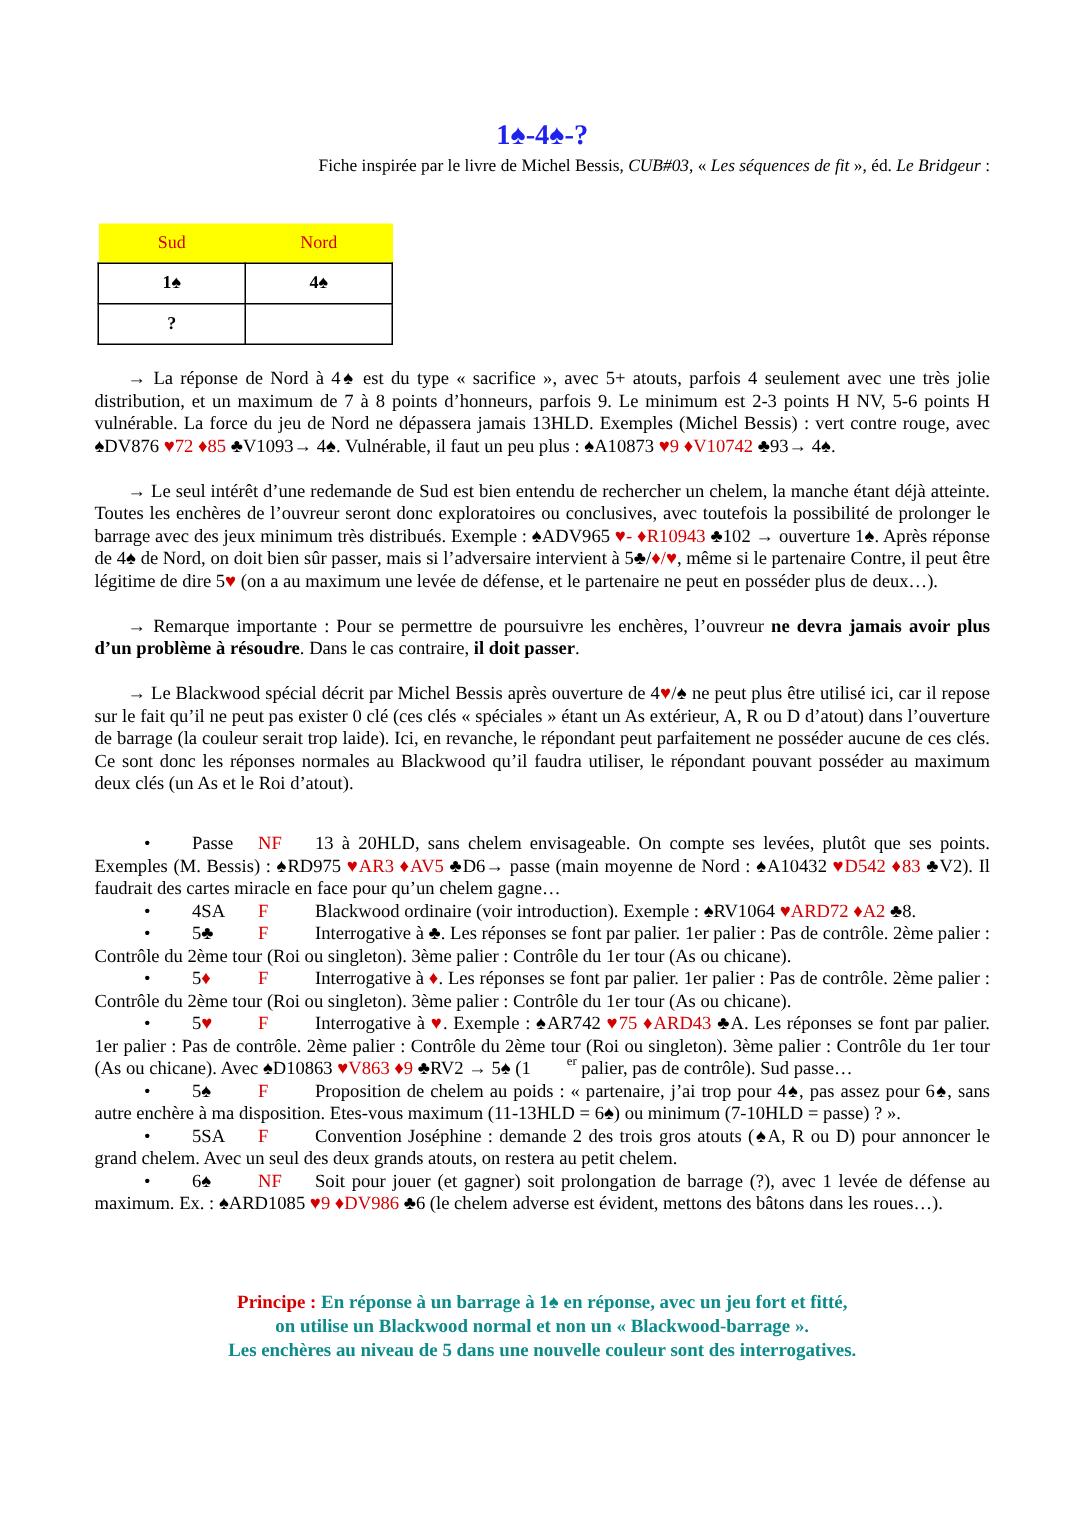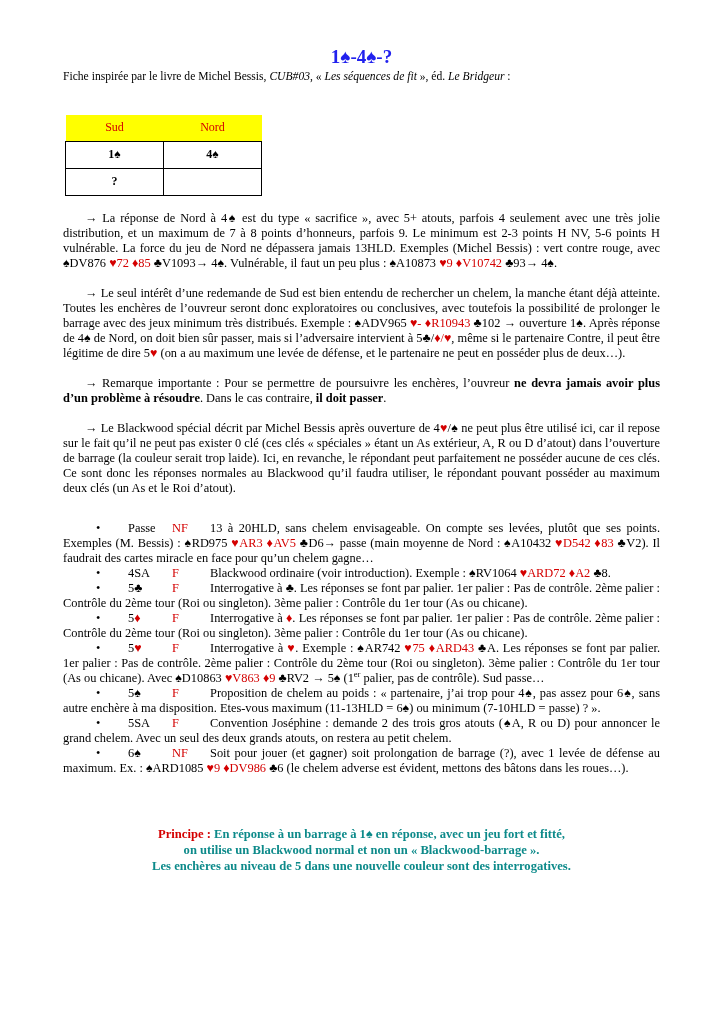--- a/index.html
+++ b/index.html
@@ -8,44 +8,44 @@
     --teal:#0d8a8a;
     --yellow:#ffff00;
   }
   html,body{margin:0;padding:0;background:#ffffff;}
   .page{
     width:724px;height:1024px;background:#ffffff;position:relative;overflow:hidden;
     font-family:"Liberation Serif","DejaVu Serif",serif;color:#000;
   }
   .content{padding:0 64px 0 63px;}
   .doc-title{
-    margin:0;padding-top:46px;text-align:center;
+    margin:0;padding-top:80px;text-align:center;
     font-size:19px;font-weight:bold;color:var(--blue);
   }
-  .subtitle{text-align:left;font-size:11.6px;line-height:14.5px;margin:2px 0 0 0;}
+  .subtitle{text-align:right;font-size:11.6px;line-height:14.5px;margin:2px 0 0 0;}
   .bid-table{border-collapse:collapse;margin:30px 0 0 2px;font-size:12px;}
   .bid-table td{width:93px;height:26px;text-align:center;padding:0 2px;}
   .bid-table .hd{background:var(--yellow);color:var(--red);font-weight:normal;}
   .bid-table .bd{border:1px solid #000;font-weight:bold;}
   p.para{
     margin:15px 0 0 0;font-size:12.4px;line-height:15px;
     text-align:justify;text-indent:22px;
   }
   .bullets{margin-top:25px;}
   .bullets p{margin:0;font-size:12.4px;line-height:15px;text-align:justify;}
   .b-dot{display:inline-block;width:65px;padding-left:33px;box-sizing:border-box;}
   .b-bid{display:inline-block;width:44px;}
   .b-mk{display:inline-block;width:38px;color:var(--red);font-weight:normal;}
   .principle{margin:50px 0 0 0;text-align:center;font-weight:bold;font-size:12.6px;line-height:16px;}
   .red{color:var(--red);margin-top:15px;}
   .teal{color:var(--teal);}
   .bold{font-weight:bold;}
   .und{}
   .ital{font-style:italic;}
-  .sup{vertical-align:super;font-size:8.5px;line-height:0;}
+  .sup{vertical-align:super;font-size:8.5px;line-height:0;margin-left:24px;}
 </style>
 </head>
 <body>
 
 <div class="page">
   <div class="content">
 
     <h1 class="doc-title">1♠-4♠-?</h1>
 
     <p class="subtitle"><span>Fiche inspirée par le livre de Michel Bessis, </span><span class="ital">CUB#03</span><span>, « </span><span class="ital">Les séquences de fit</span><span> », éd. </span><span class="ital">Le Bridgeur</span><span> :</span></p>

